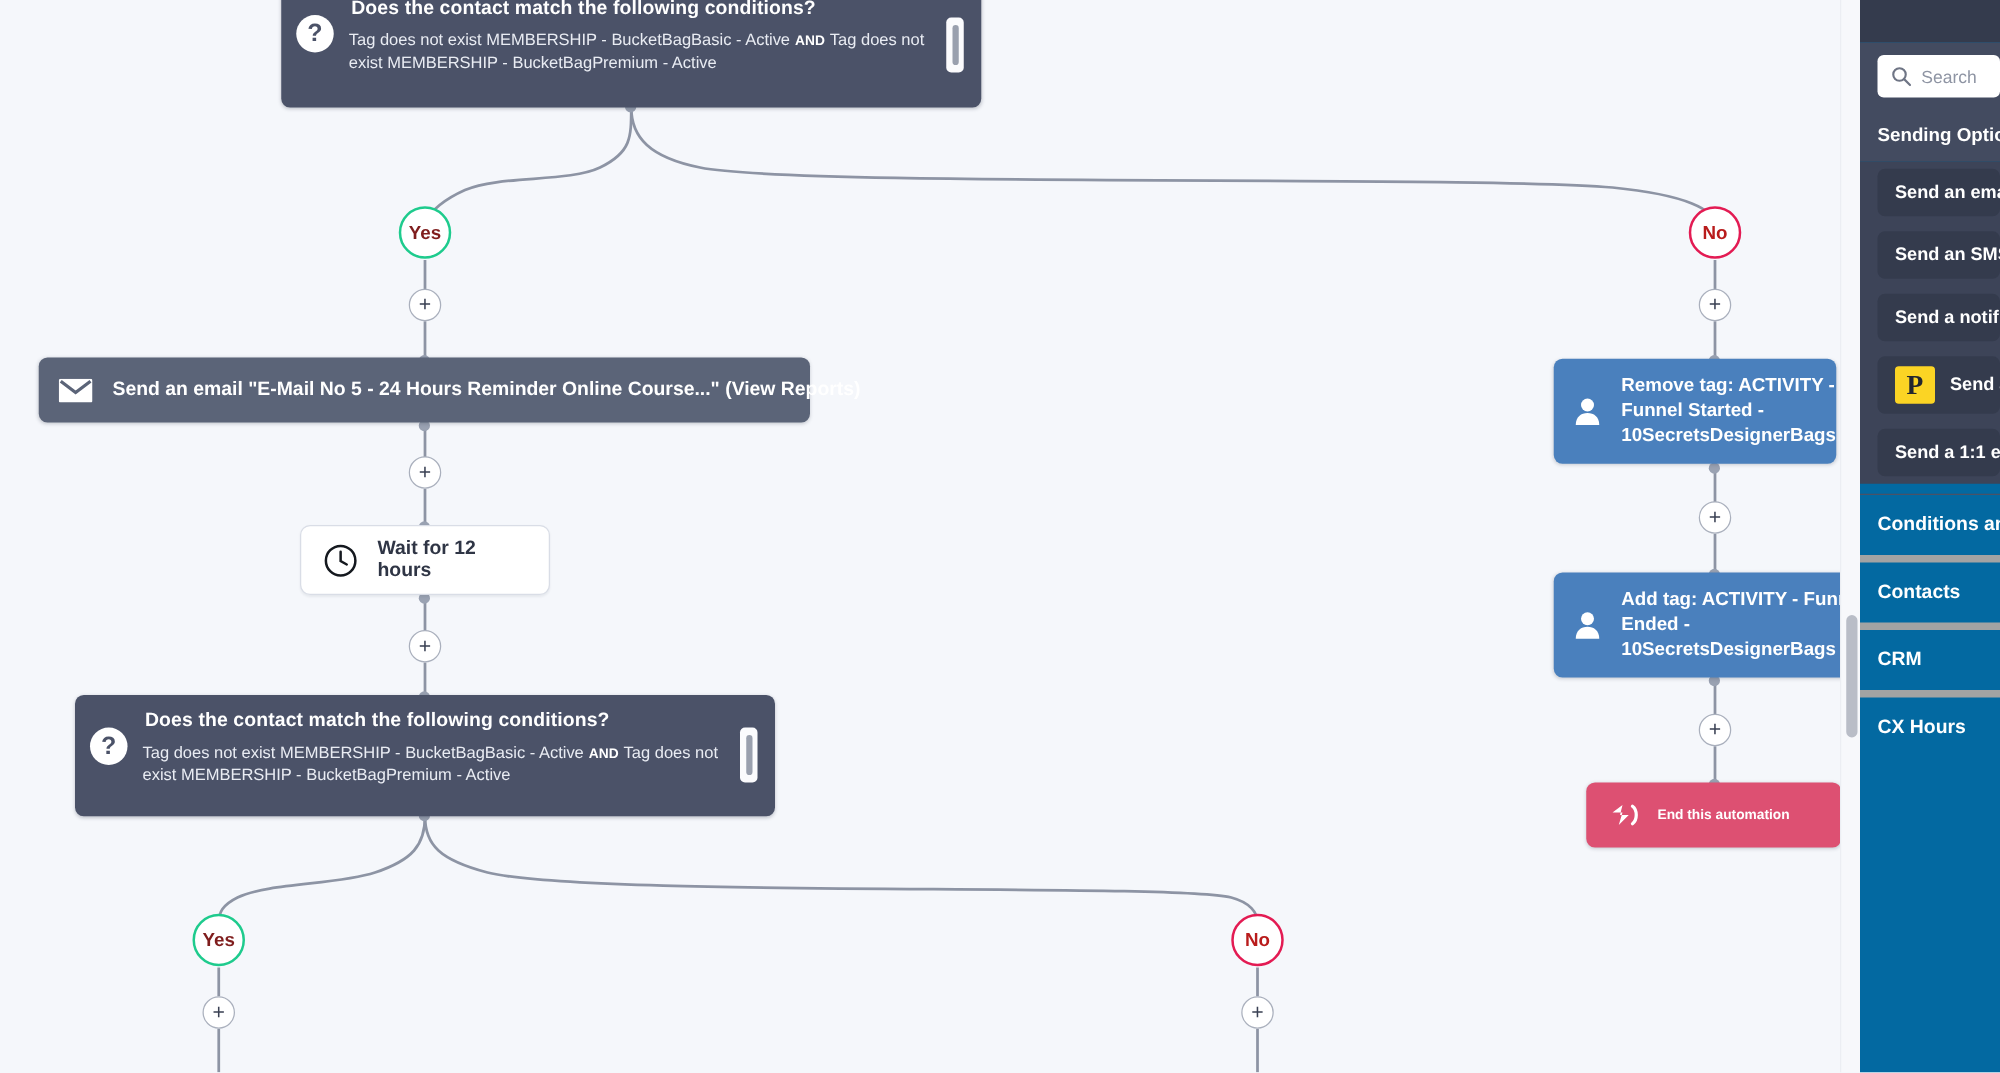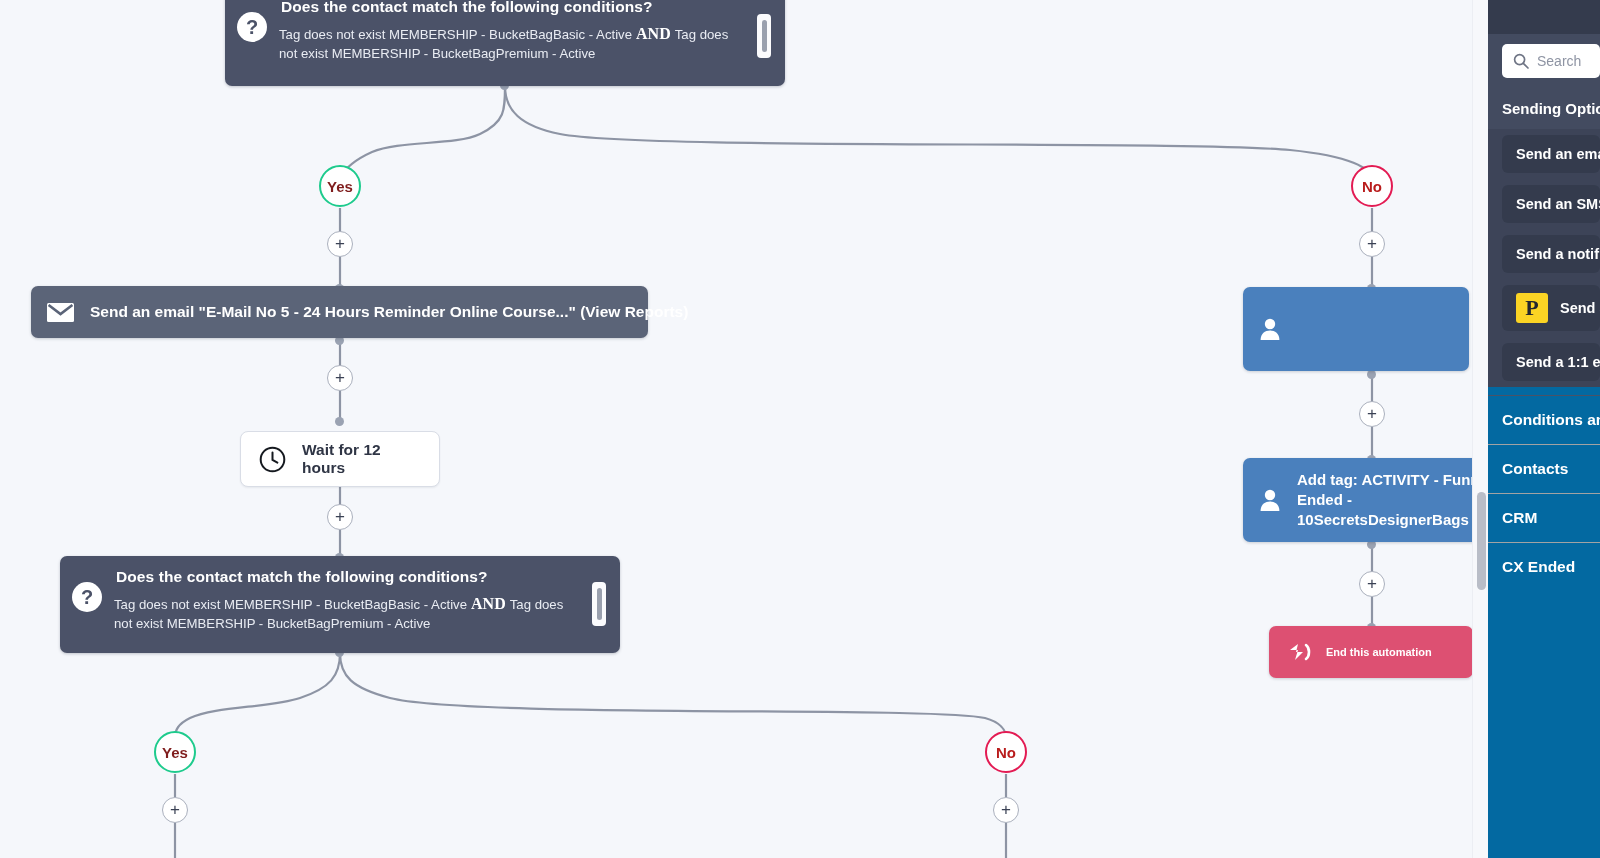--- a/index.html
+++ b/index.html
@@ -25,21 +25,21 @@
   }
   .cond .qmark{
     flex:0 0 auto;width:30px;height:30px;border-radius:50%;
     background:#fff;color:#4b5268;font-weight:bold;font-size:20px;
     display:flex;align-items:center;justify-content:center;
     margin-top:14px;margin-right:12px;line-height:1;
   }
   .cond .cbody{flex:1 1 auto;min-width:0;}
   .cond .ctitle{font-size:15.5px;font-weight:bold;letter-spacing:.1px;margin:0 0 7px 2px;color:#ffffff;}
   .cond .ctext{font-size:13.2px;line-height:1.38;color:#e9ecf3;font-weight:400;}
-  .cond .ctext .andop{font-weight:bold;font-size:16px;color:#ffffff;padding:0 4px;font-family:Liberation Serif, serif;}
+  .cond .ctext .andop{font-weight:bold;font-size:11px;color:#ffffff;padding:0 4px;}
   .cond .grip{
     flex:0 0 auto;align-self:center;width:14px;height:44px;border-radius:4px;
     background:#fbfbfd;display:flex;align-items:center;justify-content:center;margin-left:10px;
   }
   .cond .grip i{display:block;width:5px;height:32px;border-radius:3px;background:#9aa0ae;}
 
   
   .email{
     background:#5b6478;border-radius:7px;color:#fff;
     display:flex;align-items:center;padding:0 16px;
@@ -132,21 +132,21 @@
   }
   #panel .item .pico{
     flex:0 0 auto;width:32px;height:30px;background:#fbd424;color:#22262f;
     border-radius:3px;display:flex;align-items:center;justify-content:center;
     font-family:"Liberation Serif","DejaVu Serif",serif;font-weight:bold;font-size:22px;
     margin-right:12px;
   }
   #panel .item.spaced{margin-bottom:0;}
   #panel .navrow{
     color:#fff;font-size:15.5px;font-weight:bold;
-    padding:15px 0 15px 14px;border-top:1px solid #a3a3a3;white-space:nowrap;
+    padding:15px 0 15px 14px;border-top:6px solid #a3a3a3;white-space:nowrap;
   }
   #panel .navrow.first{border-top:1px solid #4a5266;margin-top:8px;}
 </style>
 </head>
 <body>
 
 <div id="canvas">
 
   <svg id="wires" viewBox="0 0 1488 858">
     <g fill="none" stroke="#8d94a4" stroke-width="2.2">
@@ -235,21 +235,21 @@
   <div class="node email" style="left:31px;top:286px;width:617px;height:52px;">
     <div class="ico">
       <svg width="27" height="19" viewBox="0 0 27 19">
           <rect x="0" y="0" width="27" height="19" rx="1.5" fill="#ffffff"></rect>
           <path d="M1.6 2 L13.5 11 L25.4 2" fill="none" stroke="#5b6478" stroke-width="2.6"></path>
         </svg>
     </div>
     <div class="lbl">Send an email "E-Mail No 5 - 24 Hours Reminder Online Course..." (View Reports)</div>
   </div>
 
-  <div class="node wait" style="left:240px;top:420px;width:200px;height:56px;margin-top:11px;">
+  <div class="node wait" style="left:240px;top:420px;width:200px;height:56px;">
     <div class="ico">
       <svg width="27" height="27" viewBox="0 0 27 27">
           <circle cx="13.5" cy="13.5" r="11.8" fill="none" stroke="#15191f" stroke-width="2"></circle>
           <path d="M13.5 6.4 L13.5 13.8 L18.4 16.6" fill="none" stroke="#15191f" stroke-width="2" stroke-linecap="round"></path>
         </svg>
     </div>
     <div class="lbl">Wait for 12 hours</div>
   </div>
 
   <div class="node cond" style="left:60px;top:556px;width:560px;height:97px;">
@@ -266,20 +266,21 @@
   <div class="badge yes" style="left:154px;top:731px;">Yes</div>
   <div class="badge no" style="left:985px;top:731px;">No</div>
 
   <div class="node tag" style="left:1243px;top:287px;width:226px;height:84px;">
     <div class="ico">
       <svg width="26" height="26" viewBox="0 0 26 26">
           <circle cx="13" cy="8" r="5.2" fill="#fff"></circle>
           <path d="M3.6 24 C3.6 17.4 8 14.4 13 14.4 C18 14.4 22.4 17.4 22.4 24 Z" fill="#fff"></path>
         </svg>
     </div>
+    <div class="lbl">Remove tag: ACTIVITY - Funnel Started - 10SecretsDesignerBags</div>
   </div>
 
   <div class="node tag" style="left:1243px;top:458px;width:272px;height:84px;">
     <div class="ico">
       <svg width="26" height="26" viewBox="0 0 26 26">
           <circle cx="13" cy="8" r="5.2" fill="#fff"></circle>
           <path d="M3.6 24 C3.6 17.4 8 14.4 13 14.4 C18 14.4 22.4 17.4 22.4 24 Z" fill="#fff"></path>
         </svg>
     </div>
     <div class="lbl">Add tag: ACTIVITY - Funnel Ended - 10SecretsDesignerBags</div>
@@ -332,14 +333,14 @@
       <span>Send a Postcard</span>
     </div>
     <div class="item spaced">
       <span>Send a 1:1 email</span>
     </div>
   </div>
 
   <div class="navrow first">Conditions and Workflow</div>
   <div class="navrow">Contacts</div>
   <div class="navrow">CRM</div>
-  <div class="navrow">CX Ended</div>
+  <div class="navrow">CX Hours</div>
 </div>
 
 </body></html>

